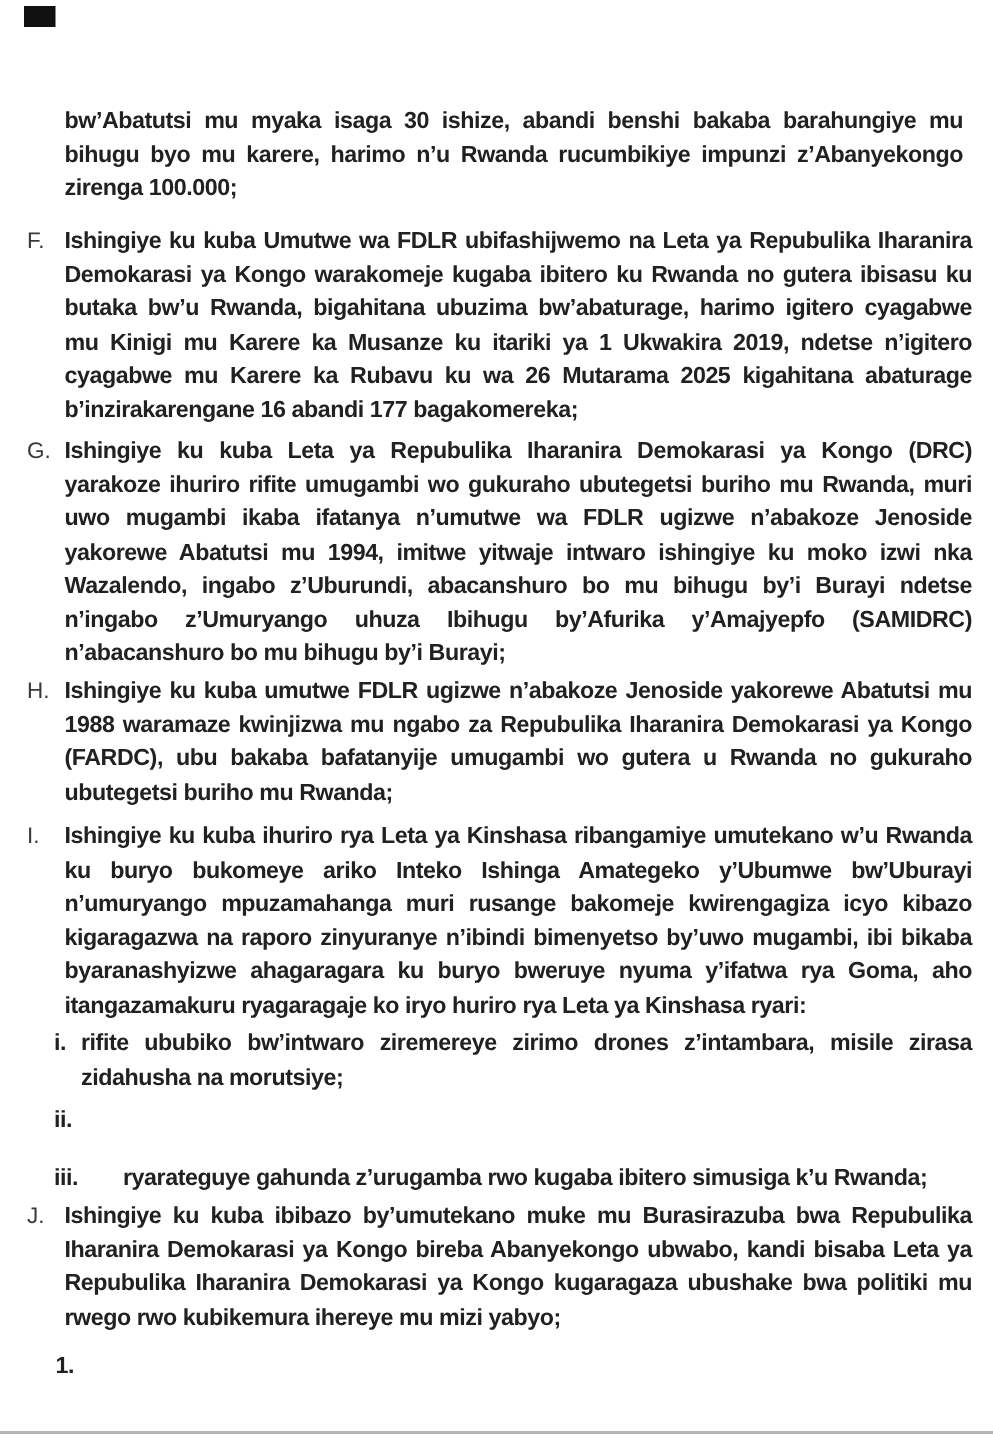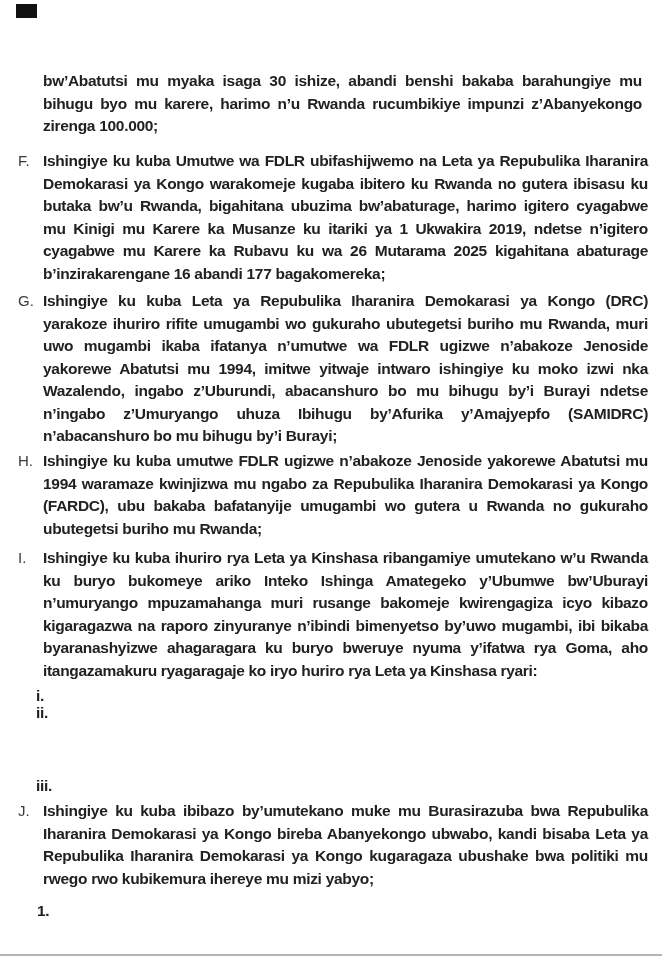--- a/index.html
+++ b/index.html
@@ -65,36 +65,38 @@
     <div class="ptext">Ishingiye ku kuba Umutwe wa FDLR ubifashijwemo na Leta ya Repubulika Iharanira Demokarasi ya Kongo warakomeje kugaba ibitero ku Rwanda no gutera ibisasu ku butaka bw’u Rwanda, bigahitana ubuzima bw’abaturage, harimo igitero cyagabwe mu Kinigi mu Karere ka Musanze ku itariki ya 1 Ukwakira 2019, ndetse n’igitero cyagabwe mu Karere ka Rubavu ku wa 26 Mutarama 2025 kigahitana abaturage b’inzirakarengane 16 abandi 177 bagakomereka;</div>
   </div>
 
   <div class="block lettered para-row" style="top:290px;">
     <span class="marker">G.</span>
     <div class="ptext">Ishingiye ku kuba Leta ya Repubulika Iharanira Demokarasi ya Kongo (DRC) yarakoze ihuriro rifite umugambi wo gukuraho ubutegetsi buriho mu Rwanda, muri uwo mugambi ikaba ifatanya n’umutwe wa FDLR ugizwe n’abakoze Jenoside yakorewe Abatutsi mu 1994, imitwe yitwaje intwaro ishingiye ku moko izwi nka Wazalendo, ingabo z’Uburundi, abacanshuro bo mu bihugu by’i Burayi ndetse n’ingabo z’Umuryango uhuza Ibihugu by’Afurika y’Amajyepfo (SAMIDRC) n’abacanshuro bo mu bihugu by’i Burayi;</div>
   </div>
 
   <div class="block lettered para-row" style="top:450px;">
     <span class="marker">H.</span>
-    <div class="ptext">Ishingiye ku kuba umutwe FDLR ugizwe n’abakoze Jenoside yakorewe Abatutsi mu 1994 waramaze kwinjizwa mu ngabo za Repubulika Iharanira Demokarasi ya Kongo (FARDC), ubu bakaba bafatanyije umugambi wo gutera u Rwanda no gukuraho ubutegetsi buriho mu Rwanda;</div>
+    <div class="ptext">Ishingiye ku kuba umutwe FDLR ugizwe n’abakoze Jenoside yakorewe Abatutsi mu 1988 waramaze kwinjizwa mu ngabo za Repubulika Iharanira Demokarasi ya Kongo (FARDC), ubu bakaba bafatanyije umugambi wo gutera u Rwanda no gukuraho ubutegetsi buriho mu Rwanda;</div>
   </div>
 
   <div class="block lettered para-row" style="top:547px;">
     <span class="marker">I.</span>
     <div class="ptext">Ishingiye ku kuba ihuriro rya Leta ya Kinshasa ribangamiye umutekano w’u Rwanda ku buryo bukomeye ariko Inteko Ishinga Amategeko y’Ubumwe bw’Uburayi n’umuryango mpuzamahanga muri rusange bakomeje kwirengagiza icyo kibazo kigaragazwa na raporo zinyuranye n’ibindi bimenyetso by’uwo mugambi, ibi bikaba byaranashyizwe ahagaragara ku buryo bweruye nyuma y’ifatwa rya Goma, aho itangazamakuru ryagaragaje ko iryo huriro rya Leta ya Kinshasa ryari:</div>
   </div>
 
   <div class="block sub para-row" style="top:685px;">
     <span class="marker">i.</span>
+    <div class="ptext">rifite ububiko bw’intwaro ziremereye zirimo drones z’intambara, misile zirasa zidahusha na morutsiye;</div>
   </div>
-  <div class="block sub para-row" style="top:702px;flex-direction:column;">
+  <div class="block sub para-row" style="top:736px;flex-direction:column;">
     <span class="marker">ii.</span>
   </div>
   <div class="block sub para-row" style="top:775px;gap:28px;">
     <span class="marker">iii.</span>
+    <div class="ptext">ryarateguye gahunda z’urugamba rwo kugaba ibitero simusiga k’u Rwanda;</div>
   </div>
 
   <div class="block lettered para-row" style="top:800px;">
     <span class="marker">J.</span>
     <div class="ptext">Ishingiye ku kuba ibibazo by’umutekano muke mu Burasirazuba bwa Repubulika Iharanira Demokarasi ya Kongo bireba Abanyekongo ubwabo, kandi bisaba Leta ya Repubulika Iharanira Demokarasi ya Kongo kugaragaza ubushake bwa politiki mu rwego rwo kubikemura ihereye mu mizi yabyo;</div>
   </div>
 
   <div class="block numbered para-row" style="top:900px;">
     <span class="marker">1.</span>
   </div>

